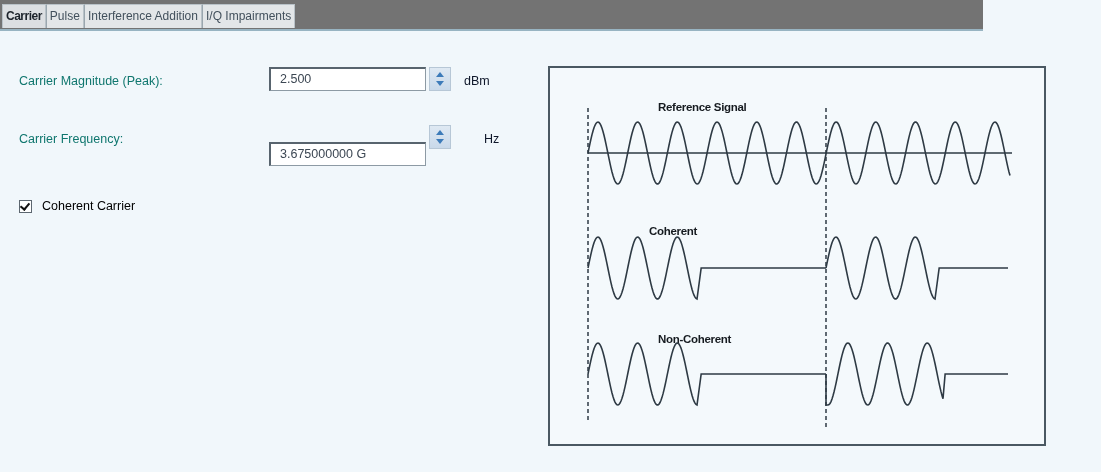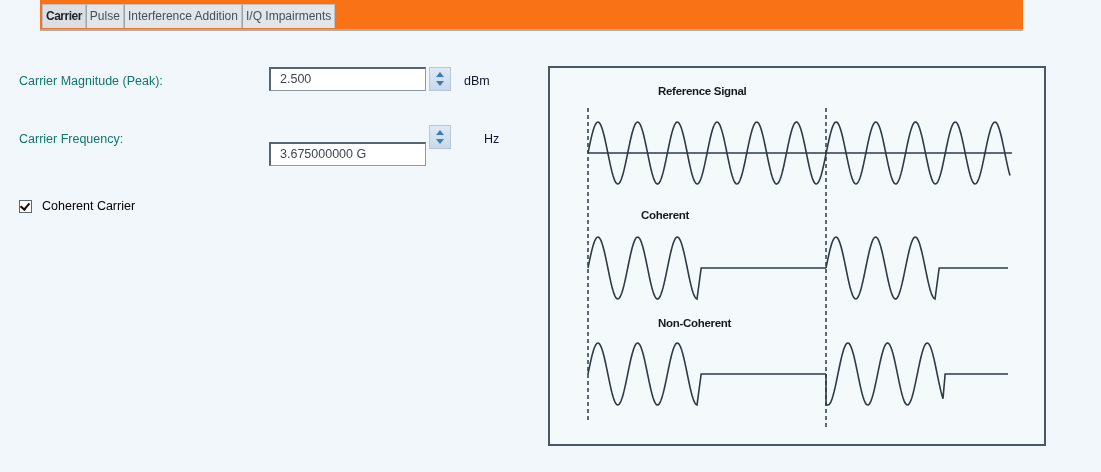--- a/index.html
+++ b/index.html
@@ -5,22 +5,21 @@
   html, body { margin:0; padding:0; }
   body {
     width:1101px; height:472px; overflow:hidden;
     background:#f1f7fb;
     font-family:"Liberation Sans", sans-serif;
     color:#2b3440;
     position:relative;
   }
   .tabstrip {
     position:absolute; left:0; top:0; width:983px; height:30px;
-    background:#f97316;
-    margin-left:40px;
+    background:#737373;
   }
   .tabstrip .baseline {
     position:absolute; left:0; right:0; top:29px; height:2px; background:#98b4c2;
   }
   .tabs { position:absolute; left:2px; top:4px; display:flex; height:24px; }
   .tab {
     font-size:12px; line-height:22px; padding:0 3px;
     background:#e3e6e8; border:1px solid #b9c2c8; border-bottom:none;
     color:#42505c; cursor:pointer; white-space:nowrap;
   }
@@ -53,21 +52,21 @@
     content:""; position:absolute; left:2px; top:0px; width:4px; height:7px;
     border-right:2px solid #111; border-bottom:2px solid #111; transform:rotate(40deg);
   }
   .checkbox-label { font-size:12.5px; color:#000000; }
 
   .diagram {
     position:absolute; left:548px; top:66px; width:498px; height:380px;
     border:2px solid #4a5862; background:#f4f9fc; box-sizing:border-box;
   }
   .diagram svg { position:absolute; left:0; top:0; }
-  .dlabel { position:absolute; font-size:11.5px; font-weight:bold; color:#161b20; letter-spacing:-0.3px; }
+  .dlabel { position:absolute; font-size:11.5px; font-weight:bold; color:#161b20; letter-spacing:-0.3px;margin-top:16px; }
 </style>
 </head>
 <body>
 
 <div class="tabstrip">
   <div class="tabs">
     <div class="tab active">Carrier</div>
     <div class="tab">Pulse</div>
     <div class="tab">Interference Addition</div>
     <div class="tab">I/Q Impairments</div>
@@ -91,21 +90,21 @@
 </div>
 <div class="unit" style="left:484px; top:132px">Hz</div>
 
 <div class="checkbox-row">
   <span class="checkbox"></span>
   <span class="checkbox-label">Coherent Carrier</span>
 </div>
 
 <div class="diagram">
   <div class="dlabel" style="left:108px; top:17px">Reference Signal</div>
-  <div class="dlabel" style="left:91px; top:141px">Coherent</div>
+  <div class="dlabel" style="left:99px; top:141px">Coherent</div>
   <div class="dlabel" style="left:108px; top:249px">Non-Coherent</div>
   <svg width="494" height="376" viewBox="0 0 494 376">
 
     <line x1="38" y1="40" x2="38" y2="352" stroke="#2e3a44" stroke-width="1.5" stroke-dasharray="4,3"></line>
     <line x1="276" y1="40" x2="276" y2="360" stroke="#2e3a44" stroke-width="1.5" stroke-dasharray="4,3"></line>
 
     <line x1="38" y1="85" x2="462" y2="85" stroke="#2e3a44" stroke-width="1.5"></line>
 
     <path id="ref" fill="none" stroke="#2e3a44" stroke-width="1.6" d="M38 85.00 L39 80.11 L40 75.35 L41 70.83 L42 66.66 L43 62.95 L44 59.79 L45 57.26 L46 55.43 L47 54.33 L48 54.00 L49 54.45 L50 55.66 L51 57.60 L52 60.23 L53 63.47 L54 67.26 L55 71.49 L56 76.05 L57 80.84 L58 85.74 L59 90.61 L60 95.35 L61 99.82 L62 103.93 L63 107.56 L64 110.63 L65 113.06 L66 114.78 L67 115.77 L68 115.98 L69 115.42 L70 114.10 L71 112.05 L72 109.32 L73 105.99 L74 102.13 L75 97.85 L76 93.24 L77 88.43 L78 83.53 L79 78.67 L80 73.96 L81 69.54 L82 65.49 L83 61.94 L84 58.96 L85 56.64 L86 55.02 L87 54.15 L88 54.05 L89 54.73 L90 56.16 L91 58.32 L92 61.14 L93 64.56 L94 68.48 L95 72.83 L96 77.47 L97 82.30 L98 87.21 L99 92.05 L100 96.72 L101 101.10 L102 105.07 L103 108.54 L104 111.43 L105 113.65 L106 115.16 L107 115.91 L108 115.89 L109 115.10 L110 113.56 L111 111.30 L112 108.38 L113 104.88 L114 100.89 L115 96.49 L116 91.81 L117 86.96 L118 82.06 L119 77.23 L120 72.60 L121 68.28 L122 64.37 L123 60.98 L124 58.19 L125 56.08 L126 54.68 L127 54.04 L128 54.18 L129 55.08 L130 56.74 L131 59.10 L132 62.11 L133 65.69 L134 69.75 L135 74.19 L136 78.91 L137 83.77 L138 88.67 L139 93.48 L140 98.07 L141 102.34 L142 106.17 L143 109.48 L144 112.17 L145 114.18 L146 115.47 L147 115.99 L148 115.74 L149 114.72 L150 112.95 L151 110.49 L152 107.39 L153 103.73 L154 99.61 L155 95.11 L156 90.37 L157 85.49 L158 80.60 L159 75.82 L160 71.27 L161 67.06 L162 63.30 L163 60.08 L164 57.49 L165 55.58 L166 54.41 L167 54.00 L168 54.37 L169 55.50 L170 57.37 L171 59.93 L172 63.12 L173 66.86 L174 71.05 L175 75.58 L176 80.36 L177 85.25 L178 90.13 L179 94.88 L180 99.39 L181 103.54 L182 107.22 L183 110.35 L184 112.85 L185 114.65 L186 115.70 L187 115.99 L188 115.51 L189 114.26 L190 112.29 L191 109.63 L192 106.35 L193 102.54 L194 98.29 L195 93.71 L196 88.91 L197 84.02 L198 79.15 L199 74.42 L200 69.96 L201 65.88 L202 62.27 L203 59.23 L204 56.84 L205 55.15 L206 54.20 L207 54.03 L208 54.63 L209 55.99 L210 58.07 L211 60.83 L212 64.19 L213 68.07 L214 72.38 L215 77.00 L216 81.82 L217 86.72 L218 91.57 L219 96.27 L220 100.68 L221 104.70 L222 108.22 L223 111.17 L224 113.46 L225 115.04 L226 115.87 L227 115.93 L228 115.21 L229 113.74 L230 111.56 L231 108.70 L232 105.26 L233 101.31 L234 96.95 L235 92.29 L236 87.45 L237 82.55 L238 77.71 L239 73.05 L240 68.69 L241 64.74 L242 61.30 L243 58.44 L244 56.26 L245 54.79 L246 54.07 L247 54.13 L248 54.96 L249 56.54 L250 58.83 L251 61.78 L252 65.30 L253 69.32 L254 73.73 L255 78.43 L256 83.28 L257 88.18 L258 93.00 L259 97.62 L260 101.93 L261 105.81 L262 109.17 L263 111.93 L264 114.01 L265 115.37 L266 115.97 L267 115.80 L268 114.85 L269 113.16 L270 110.77 L271 107.73 L272 104.12 L273 100.04 L274 95.58 L275 90.85 L276 85.98 L277 81.09 L278 76.29 L279 71.71 L280 67.46 L281 63.65 L282 60.37 L283 57.71 L284 55.74 L285 54.49 L286 54.01 L287 54.30 L288 55.35 L289 57.15 L290 59.65 L291 62.78 L292 66.46 L293 70.61 L294 75.12 L295 79.87 L296 84.75 L297 89.64 L298 94.42 L299 98.95 L300 103.14 L301 106.88 L302 110.07 L303 112.63 L304 114.50 L305 115.63 L306 116.00 L307 115.59 L308 114.42 L309 112.51 L310 109.92 L311 106.70 L312 102.94 L313 98.73 L314 94.18 L315 89.40 L316 84.51 L317 79.63 L318 74.89 L319 70.39 L320 66.27 L321 62.61 L322 59.51 L323 57.05 L324 55.28 L325 54.26 L326 54.01 L327 54.53 L328 55.82 L329 57.83 L330 60.52 L331 63.83 L332 67.66 L333 71.93 L334 76.52 L335 81.33 L336 86.23 L337 91.09 L338 95.81 L339 100.25 L340 104.31 L341 107.89 L342 110.90 L343 113.26 L344 114.92 L345 115.82 L346 115.96 L347 115.32 L348 113.92 L349 111.81 L350 109.02 L351 105.63 L352 101.72 L353 97.40 L354 92.77 L355 87.94 L356 83.04 L357 78.19 L358 73.51 L359 69.11 L360 65.12 L361 61.62 L362 58.70 L363 56.44 L364 54.90 L365 54.11 L366 54.09 L367 54.84 L368 56.35 L369 58.57 L370 61.46 L371 64.93 L372 68.90 L373 73.28 L374 77.95 L375 82.79 L376 87.70 L377 92.53 L378 97.17 L379 101.52 L380 105.44 L381 108.86 L382 111.68 L383 113.84 L384 115.27 L385 115.95 L386 115.85 L387 114.98 L388 113.36 L389 111.04 L390 108.06 L391 104.51 L392 100.46 L393 96.04 L394 91.33 L395 86.47 L396 81.57 L397 76.76 L398 72.15 L399 67.87 L400 64.01 L401 60.68 L402 57.95 L403 55.90 L404 54.58 L405 54.02 L406 54.23 L407 55.22 L408 56.94 L409 59.37 L410 62.44 L411 66.07 L412 70.18 L413 74.65 L414 79.39 L415 84.26 L416 89.16 L417 93.95 L418 98.51 L419 102.74 L420 106.53 L421 109.77 L422 112.40 L423 114.34 L424 115.55 L425 116.00 L426 115.67 L427 114.57 L428 112.74 L429 110.21 L430 107.05 L431 103.34 L432 99.17 L433 94.65 L434 89.89 L435 85.00 L436 80.11 L437 75.35 L438 70.83 L439 66.66 L440 62.95 L441 59.79 L442 57.26 L443 55.43 L444 54.33 L445 54.00 L446 54.45 L447 55.66 L448 57.60 L449 60.23 L450 63.47 L451 67.26 L452 71.49 L453 76.05 L454 80.84 L455 85.74 L456 90.61 L457 95.35 L458 99.82 L459 103.93 L460 107.56"></path>
 

